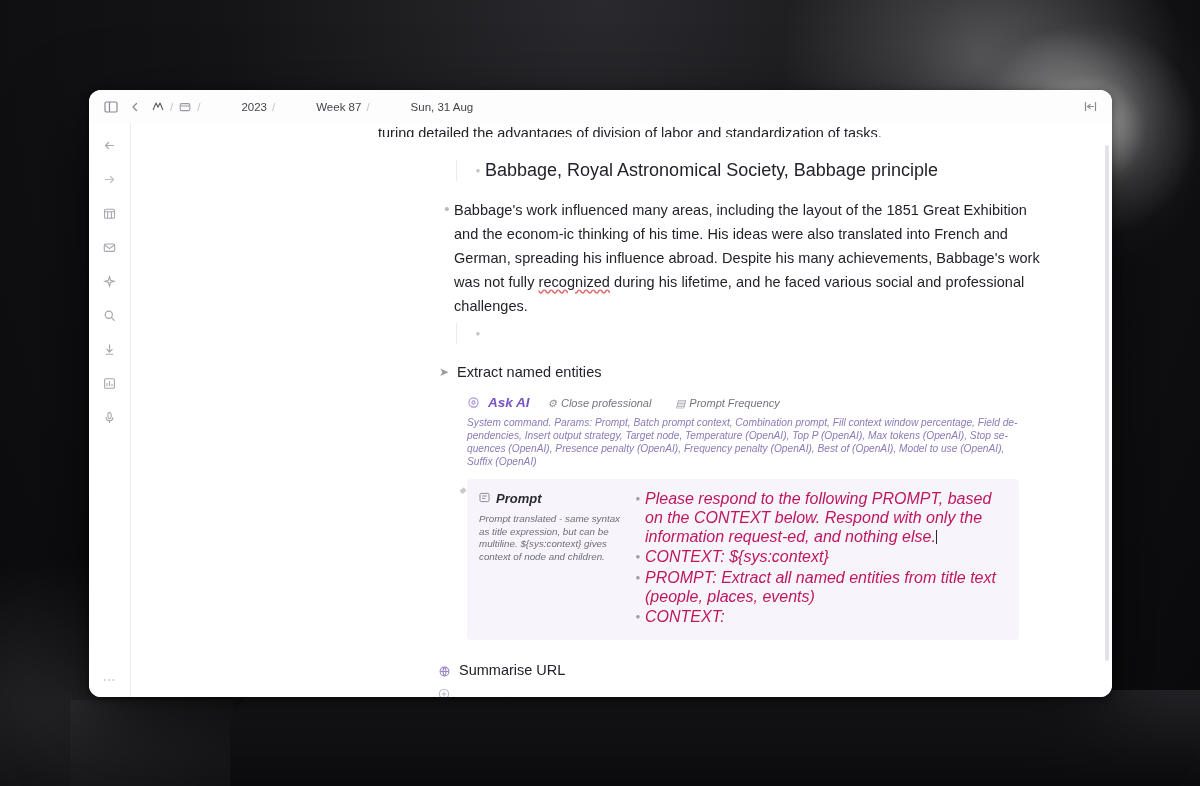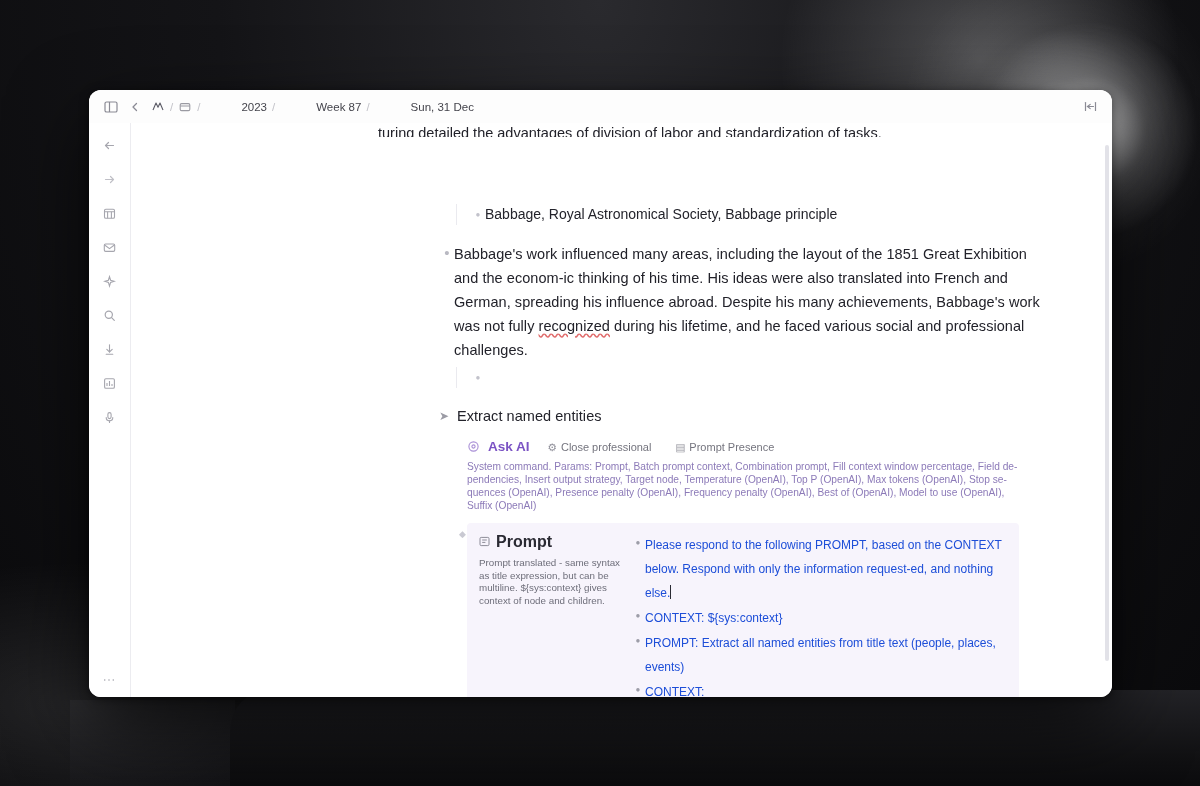--- a/index.html
+++ b/index.html
@@ -117,21 +117,20 @@
   
   #doc-wrap {
     flex: 1 1 auto;
     position: relative;
     overflow: hidden;
     background: #fff;
   }
   #doc {
     padding: 18px 0 40px 0;
     height: 100%;
-    margin-top: 44px;
   }
   .block { position: relative; }
   .para-row { display: flex; }
   .bullet {
     flex: 0 0 auto;
     color: #b9b9c2;
     font-size: 15px;
     line-height: 20px;
     width: 14px;
     text-align: center;
@@ -156,21 +155,21 @@
     text-decoration-style: wavy;
     text-decoration-color: #e06b6b;
     text-underline-offset: 2px;
   }
   .child-row {
     display: flex;
     margin-left: 0px;
     padding-left: 14px;
     border-left: 1px solid #eaeaef;
   }
-  .sub-item { font-size: 14px; line-height: 20px; color: #23232b; }
+  .sub-item { font-size: 18px; line-height: 20px; color: #23232b; }
   
   .toggle-row {
     display: flex; align-items: center; gap: 7px;
   }
   .chev {
     color: #9b9ba5; font-size: 12px; width: 12px; text-align: center;
   }
   
   .askai-head {
     display: flex; align-items: center; gap: 8px;
@@ -200,28 +199,28 @@
   }
   .prompt-left {
     width: 152px;
     flex: 0 0 152px;
     padding-right: 10px;
   }
   .prompt-left-head {
     display: flex; align-items: center; gap: 6px;
     margin-bottom: 6px;
   }
-  .prompt-left-title { font-size: 16px; color: #2a2a33; font-weight: 600; }
+  .prompt-left-title { font-size: 13px; color: #2a2a33; font-weight: 600; }
   .prompt-left-desc {
     font-size: 9.8px; line-height: 12.6px; color: #6e6e7a;
   }
   .prompt-right { flex: 1 1 auto; }
   .pr-row { display: flex; margin-bottom: 1px; }
   .pr-bullet { flex: 0 0 14px; color: #9d9da8; font-size: 8px; line-height: 20px; text-align: center; }
-  .pr-text { font-size: 12px; line-height: 24px; color: #1d4ed8; }
+  .pr-text { font-size: 16px; line-height: 19px; color: #be185d; }
   .caret {
     display: inline-block; width: 1px; height: 14px;
     background: #2a2a33; vertical-align: -2px; margin-left: 0px;
   }
   .leftbar-handle {
     position: absolute;
     left: -8px; top: 6px;
     color: #c9c9d2; font-size: 9px;
   }
   .summ-row { display: flex; align-items: center; gap: 8px; }
@@ -270,21 +269,21 @@
         <svg width="12" height="12" viewBox="0 0 12 12" fill="none" stroke="#9a9aa2" stroke-width="1.1">
             <rect x="1.2" y="2.6" width="9.6" height="7" rx="1.4"></rect>
             <line x1="1.2" y1="5" x2="10.8" y2="5"></line>
           </svg>
       </span>
       <span class="sep">/</span>
       <span class="crumb">2023</span>
       <span class="sep">/</span>
       <span class="crumb">Week 87</span>
       <span class="sep">/</span>
-      <span class="crumb">Sun, 31 Dec</span>
+      <span class="crumb">Sun, 31 Aug</span>
     </div>
     <div class="spacer"></div>
     <div class="tb-icon">
       <svg width="13" height="13" viewBox="0 0 13 13" fill="none" stroke="#8a8a94" stroke-width="1.2" stroke-linecap="round">
         <line x1="1.5" y1="2.5" x2="1.5" y2="10.5"></line>
         <line x1="11.5" y1="2.5" x2="11.5" y2="10.5"></line>
         <line x1="3.5" y1="6.5" x2="9.5" y2="6.5"></line>
         <polyline points="6.2,4.4 3.5,6.5 6.2,8.6"></polyline>
       </svg>
     </div>
@@ -376,37 +375,37 @@
 
         <div class="child-row" style="margin-left:325px;margin-top:5px;width:600px;">
           <div class="bullet sq">●</div>
         </div>
 
         <div class="toggle-row" style="margin-left:307px;margin-top:16px;">
           <span class="chev">➤</span>
           <span class="ptext">Extract named entities</span>
         </div>
 
-        <div class="block" style="margin-left:336px;margin-top:11px;">
+        <div class="block" style="margin-left:336px;margin-top:11px;font-style:italic;">
 
           <div class="askai-head">
             <span class="ai-dot">
               <svg width="13" height="13" viewBox="0 0 13 13" fill="none" stroke="#a98fd6" stroke-width="1.1">
                   <circle cx="6.5" cy="6.5" r="4.6"></circle>
                   <circle cx="6.5" cy="6.5" r="1.6"></circle>
                 </svg>
             </span>
             <span class="ai-title">Ask AI</span>
             <span class="mini-btn" style="margin-left:10px;">
               <span class="gi">⚙</span>
               <span>Close professional</span>
             </span>
             <span class="mini-btn" style="margin-left:16px;">
               <span class="gi">▤</span>
-              <span>Prompt Presence</span>
+              <span>Prompt Frequency</span>
             </span>
           </div>
 
           <div class="sysline" style="margin-top:6px;">System command. Params: Prompt, Batch prompt context, Combination prompt, Fill context window percentage, Field de-pendencies, Insert output strategy, Target node, Temperature (OpenAI), Top P (OpenAI), Max tokens (OpenAI), Stop se-quences (OpenAI), Presence penalty (OpenAI), Frequency penalty (OpenAI), Best of (OpenAI), Model to use (OpenAI), Suffix (OpenAI)</div>
 
           <div style="position:relative;margin-top:11px;">
             <span class="leftbar-handle">◆</span>
             <div class="prompt-card">
               <div class="prompt-left">
                 <div class="prompt-left-head">
@@ -436,20 +435,31 @@
                 </div>
                 <div class="pr-row">
                   <div class="pr-bullet">●</div>
                   <div class="pr-text">CONTEXT:</div>
                 </div>
               </div>
             </div>
           </div>
         </div>
 
+        <div class="summ-row" style="margin-left:307px;margin-top:22px;">
+          <span class="summ-icon">
+            <svg width="13" height="13" viewBox="0 0 13 13" fill="none" stroke="#9a86c8" stroke-width="1.1">
+                <circle cx="6.5" cy="6.5" r="4.4"></circle>
+                <line x1="2.3" y1="6.5" x2="10.7" y2="6.5"></line>
+                <path d="M6.5 2.1c2 2.4 2 6.4 0 8.8"></path>
+                <path d="M6.5 2.1c-2 2.4-2 6.4 0 8.8"></path>
+              </svg>
+          </span>
+          <span class="summ-text">Summarise URL</span>
+        </div>
 
         <div class="plus-row" style="margin-left:307px;margin-top:10px;">
           <svg width="12" height="12" viewBox="0 0 12 12" fill="none" stroke="#bdbdc6" stroke-width="1.1">
               <circle cx="6" cy="6" r="4.7"></circle>
               <line x1="6" y1="3.6" x2="6" y2="8.4"></line>
               <line x1="3.6" y1="6" x2="8.4" y2="6"></line>
             </svg>
         </div>
 
       </div>

